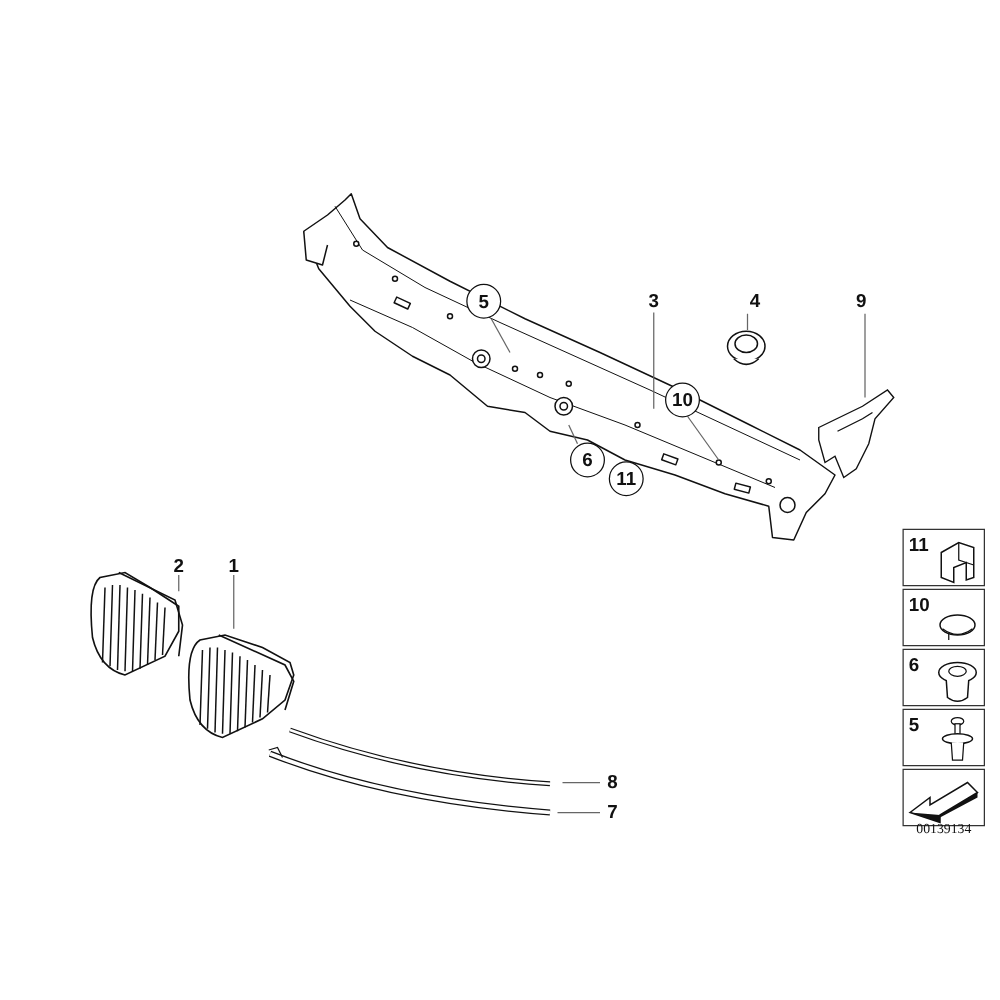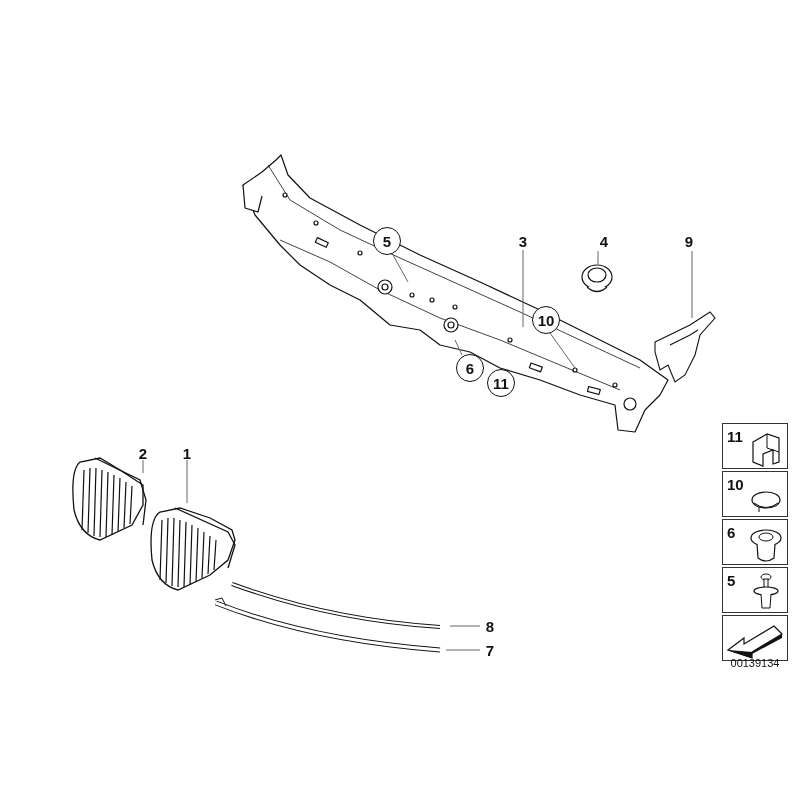--- a/index.html
+++ b/index.html
@@ -11,21 +11,21 @@
   .circled { position:absolute; width:28px; height:28px; border:1.5px solid #111;
              border-radius:50%; background:#fff; display:flex; align-items:center;
              justify-content:center; font-weight:bold; font-size:15px; color:#111;
              transform:translate(-50%,-50%); box-sizing:border-box; }
   .legend { position:absolute; left:722px; top:423px; width:66px; }
   .legend-cell { position:relative; border:1px solid #333; height:46px; margin-bottom:2px;
                  box-sizing:border-box; background:#fff; }
   .legend-num { position:absolute; left:4px; top:4px; font-weight:bold; font-size:15px; color:#111; }
   .legend-cell svg { position:absolute; right:4px; top:4px; }
   .ref-number { position:absolute; left:722px; top:657px; width:66px; text-align:center;
-                font-size:11px; color:#111; }
+                font-size:11px; color:#111;font-family:Liberation Serif, serif; }
 </style>
 </head>
 <body>
 
 <svg id="diagram" viewBox="0 0 800 800" width="800" height="800">
 
   <g fill="#fff" stroke="#111" stroke-width="1.2" stroke-linejoin="round">
     <path d="M243,185 L262,172 L276,160 L281,155 L288,175 L310,198 L360,225 L420,255 L480,282 L540,310 L600,340 L640,360 L668,380 L660,395 L645,410 L635,432 L618,430 L615,405 L580,395 L540,380 L500,368 L470,352 L440,345 L420,330 L390,325 L360,300 L330,285 L300,265 L280,245 L255,215 Z"></path>
     <path d="M268,165 L290,200 L340,230 L400,258 L460,285 L520,312 L580,340 L640,368" fill="none" stroke-width="0.8"></path>
     <path d="M280,240 L330,262 L380,290 L440,318 L500,340 L560,365 L620,390" fill="none" stroke-width="0.8"></path>

